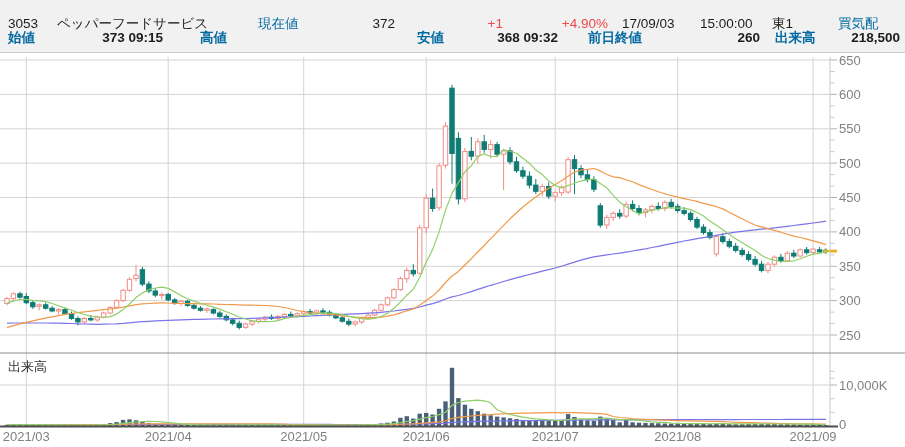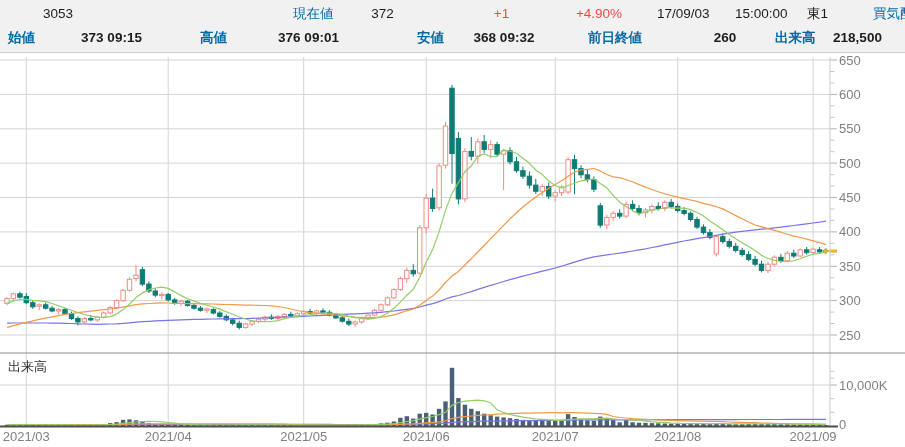--- a/index.html
+++ b/index.html
@@ -4,22 +4,22 @@
 <style>
   html,body{margin:0;padding:0;background:#fff;}
   .screen{position:relative;width:905px;height:447px;background:#ffffff;overflow:hidden;
           font-family:"Liberation Sans","DejaVu Sans",sans-serif;}
   .chart-svg{position:absolute;left:0;top:0;width:905px;height:447px;}
   .header{position:absolute;left:0;top:0;width:905px;height:53px;background:#f1f1f1;
           border-bottom:1px solid #cccccc;box-sizing:border-box;}
   .header span{position:absolute;font-size:13.5px;line-height:18px;white-space:nowrap;color:#1c1c1c;}
   .header .lbl{color:#0369a1;}
   .header .chg{color:#f04848;}
-  .header .num{text-align:center;}
-  .r1{top:5px;margin-left:35px;} .r2{top:29px;font-weight:bold;}
+  .header .num{text-align:right;}
+  .r1{top:15px;} .r2{top:29px;font-weight:bold;}
   .pane-label{position:absolute;left:8px;top:358px;font-size:13px;color:#333333;}
   .ax-text{font-size:13px;fill:#818181;}
 </style>
 </head>
 <body>
 
 <div class="screen">
 
   <svg id="chart-svg" class="chart-svg" viewBox="0 0 905 447">
       <line x1="0" y1="335.0" x2="830" y2="335.0" stroke="#d4d4d4" stroke-width="1"></line>
@@ -486,33 +486,33 @@
         <rect x="825.0" y="250.1" width="9" height="2" fill="#e7b42a"></rect>
         <rect x="830" y="249.6" width="7" height="3" fill="#e7b42a"></rect>
       </g>
       <line x1="830" y1="57" x2="830" y2="426" stroke="#c9c9c9" stroke-width="1"></line>
       <line x1="0" y1="353" x2="905" y2="353" stroke="#8c8c8c" stroke-width="1"></line>
       <line x1="0" y1="426.5" x2="838" y2="426.5" stroke="#4f4f4f" stroke-width="2"></line>
     </svg>
 
   <div class="header">
     <span class="r1" style="left:8px">3053</span>
+    <span class="r1" style="left:57px">ペッパーフードサービス</span>
     <span class="r1 lbl" style="left:258px">現在値</span>
     <span class="r1 num" style="left:300px;width:95px">372</span>
     <span class="r1 num chg" style="left:430px;width:73px">+1</span>
     <span class="r1 num chg" style="left:520px;width:88px">+4.90%</span>
     <span class="r1" style="left:622px">17/09/03</span>
     <span class="r1" style="left:700px">15:00:00</span>
     <span class="r1" style="left:772px">東1</span>
     <span class="r1 lbl" style="left:838px">買気配</span>
 
     <span class="r2 lbl" style="left:8px">始値</span>
     <span class="r2 num" style="left:60px;width:103px">373 09:15</span>
     <span class="r2 lbl" style="left:200px">高値</span>
-    <span class="r2 num" style="left:255px;width:107px">376 09:01</span>
     <span class="r2 lbl" style="left:417px">安値</span>
     <span class="r2 num" style="left:450px;width:108px">368 09:32</span>
     <span class="r2 lbl" style="left:588px">前日終値</span>
     <span class="r2 num" style="left:690px;width:70px">260</span>
     <span class="r2 lbl" style="left:775px">出来高</span>
     <span class="r2 num" style="left:815px;width:85px">218,500</span>
   </div>
 
   <div class="pane-label">出来高</div>
 

